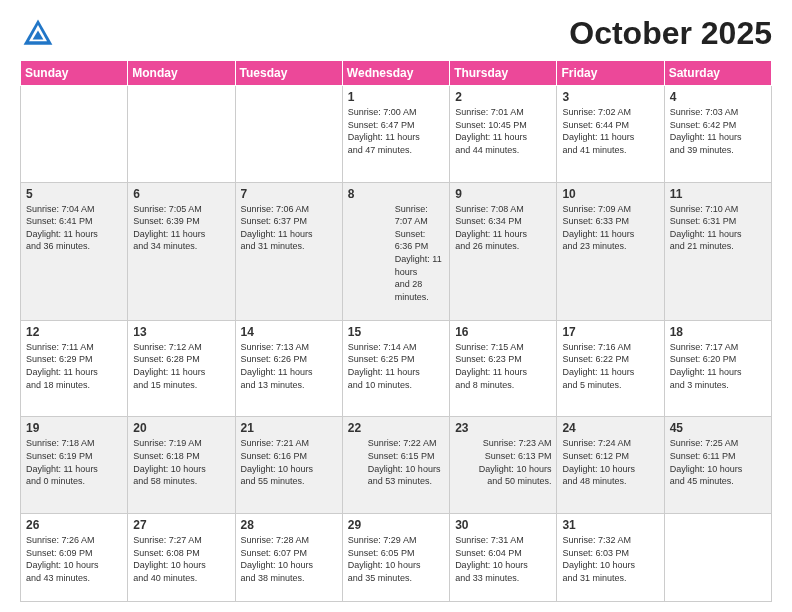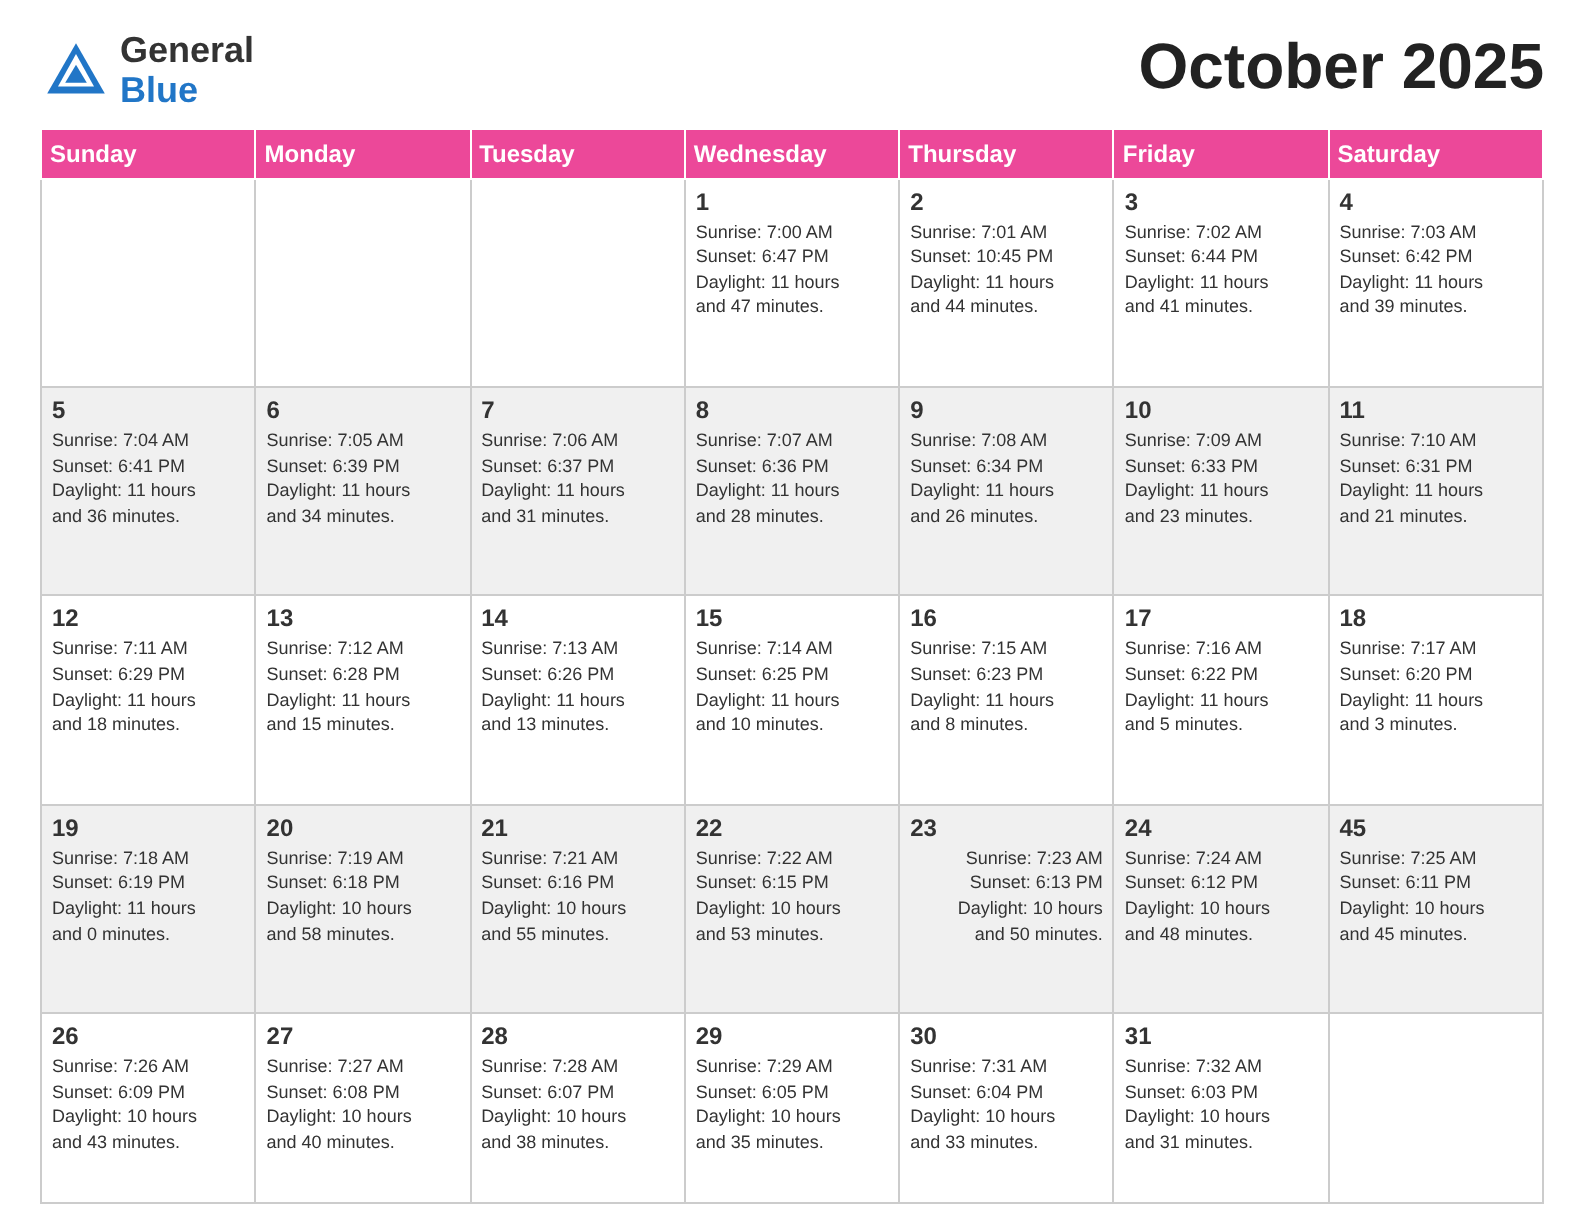--- a/index.html
+++ b/index.html
@@ -101,24 +101,20 @@
 <body>
 
 <div class="page">
   <div class="header">
     <div class="logo">
       <svg class="logo-icon" viewBox="0 0 40 40" xmlns="http://www.w3.org/2000/svg">
         <polygon points="20,4 36,32 4,32" fill="#2176c7"></polygon>
         <polygon points="20,10 30,28 10,28" fill="#fff"></polygon>
         <polygon points="20,16 26,26 14,26" fill="#2176c7"></polygon>
       </svg>
-      <div class="logo-text">
-        <span class="logo-general">General</span><br>
-        <span class="logo-blue">Blue</span>
-      </div>
     </div>
     <div class="header-right">
       <div class="month-title">October 2025</div>
     </div>
   </div>
 
   <table class="calendar">
     <thead>
       <tr>
       <th>Sunday</th>
@@ -181,21 +177,21 @@
           </td>
           <td>
             <span class="day-num">7</span>
             <div class="day-info" style="white-space: pre-line;">Sunrise: 7:06 AM
 Sunset: 6:37 PM
 Daylight: 11 hours
 and 31 minutes.</div>
           </td>
           <td>
             <span class="day-num">8</span>
-            <div class="day-info" style="white-space: pre-line;">Sunrise: 7:07 AM
+            <div class="day-info" style="white-space: pre-line; margin-left: 47px;">Sunrise: 7:07 AM
 Sunset: 6:36 PM
 Daylight: 11 hours
 and 28 minutes.</div>
           </td>
           <td>
             <span class="day-num">9</span>
             <div class="day-info" style="white-space: pre-line;">Sunrise: 7:08 AM
 Sunset: 6:34 PM
 Daylight: 11 hours
 and 26 minutes.</div>
@@ -283,21 +279,21 @@
           </td>
           <td>
             <span class="day-num">21</span>
             <div class="day-info" style="white-space: pre-line;">Sunrise: 7:21 AM
 Sunset: 6:16 PM
 Daylight: 10 hours
 and 55 minutes.</div>
           </td>
           <td>
             <span class="day-num">22</span>
-            <div class="day-info" style="white-space: pre-line;">Sunrise: 7:22 AM
+            <div class="day-info" style="white-space: pre-line; margin-left: 20px;">Sunrise: 7:22 AM
 Sunset: 6:15 PM
 Daylight: 10 hours
 and 53 minutes.</div>
           </td>
           <td>
             <span class="day-num">23</span>
             <div class="day-info" style="white-space: pre-line; text-align: right;">Sunrise: 7:23 AM
 Sunset: 6:13 PM
 Daylight: 10 hours
 and 50 minutes.</div>

